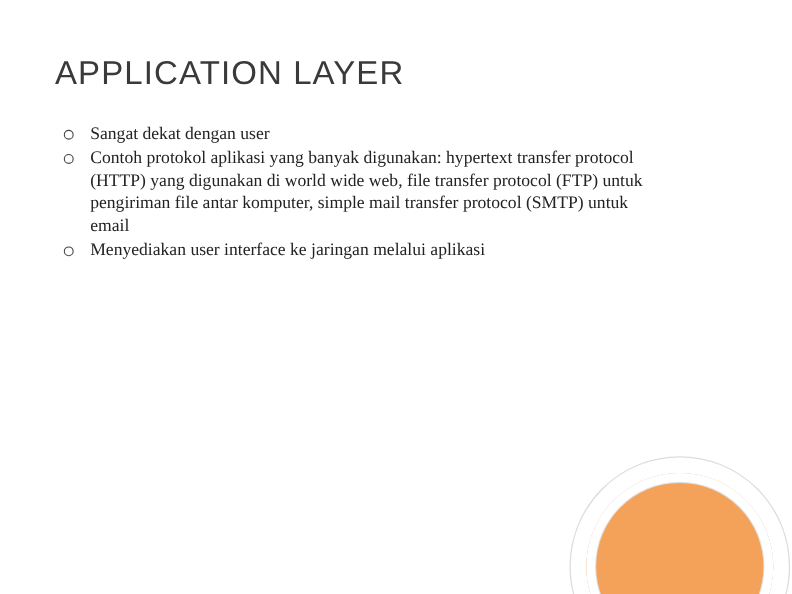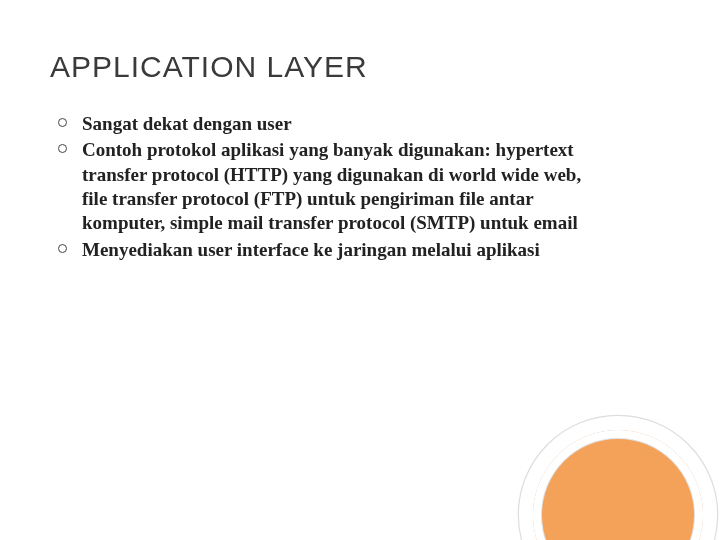--- a/index.html
+++ b/index.html
@@ -29,24 +29,23 @@
     font-weight: 400;
   }
   ul.bullets {
     list-style: none;
     margin: 0;
     padding: 0 8px 0 4px;
   }
   ul.bullets li {
     position: relative;
     padding-left: 28px;
-    font-size: 19px;
+    font-size: 16px;
     line-height: 1.28;
     margin-bottom: 2px;
-    font-weight: bold;
   }
   ul.bullets li .bullet-icon {
     position: absolute;
     left: 4px;
     top: 6px;
     width: 9px;
     height: 9px;
     border: 1.6px solid #444;
     border-radius: 50%;
     box-sizing: border-box;

